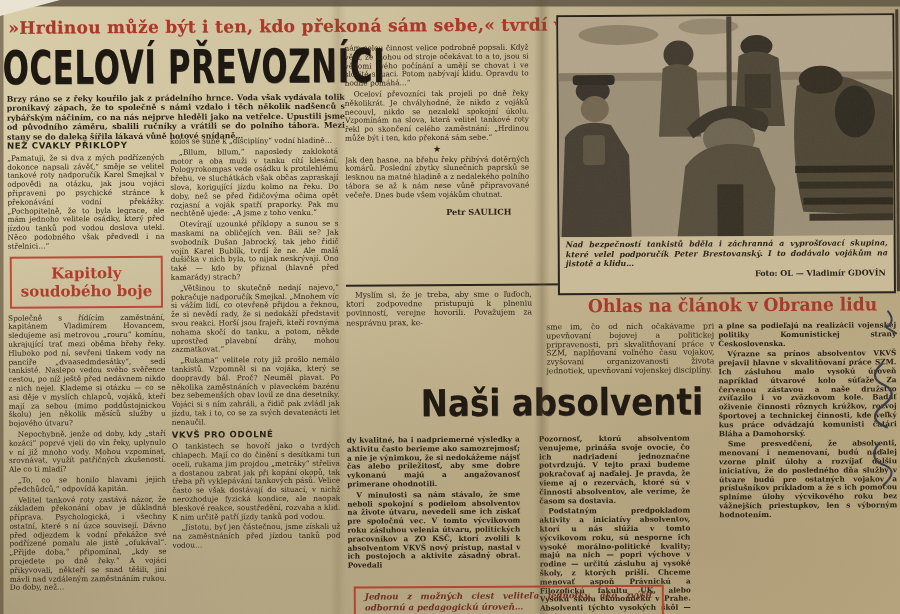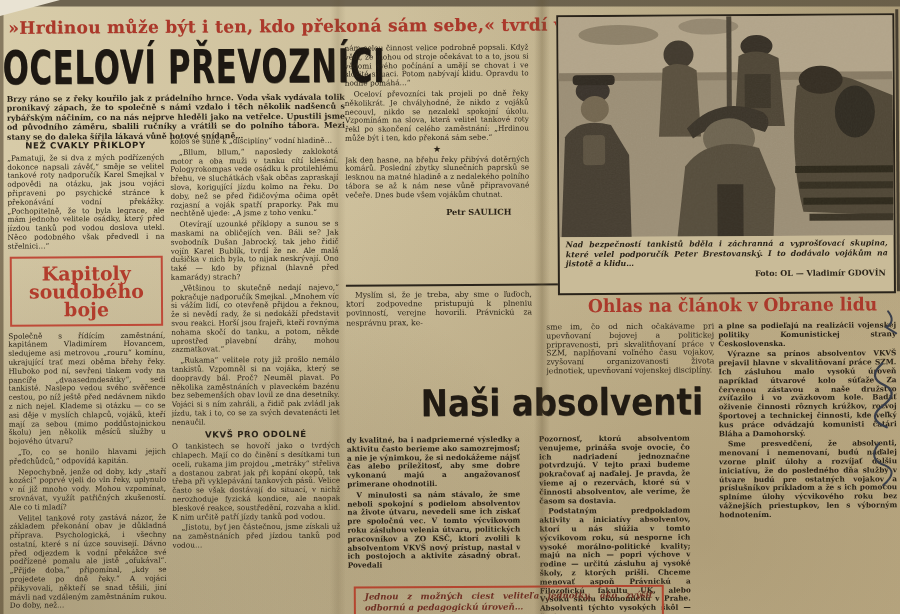--- a/index.html
+++ b/index.html
@@ -27,31 +27,31 @@
   .main-title{position:absolute;left:4px;top:38px;white-space:nowrap;
     font-family:"DejaVu Sans",sans-serif;font-weight:bold;font-size:44px;color:#1d1812;
     transform:scale(.70,1.06);transform-origin:left top;letter-spacing:1px;
     text-shadow:.5px .5px 0 rgba(25,20,12,.55);}
   .lead{position:absolute;left:8px;top:92px;width:338px;font-weight:bold;
     font-size:7.8px;line-height:9.4px;text-align:justify;}
 
   .col{position:absolute;overflow:hidden;font-size:7.35px;line-height:8.8px;text-align:justify;}
   .col p{margin:0 0 2px;text-indent:9px;}
   .col p.first{text-indent:0;}
-  .subhead{font-family:"DejaVu Sans",sans-serif;font-weight:bold;text-align:center;
+  .subhead{font-family:"DejaVu Sans",sans-serif;font-weight:bold;text-align:left;
     font-size:8.6px;letter-spacing:.6px;margin:3px 0 4px;text-indent:0;}
   .col1{left:8px;top:136px;width:157px;height:478px;}
   .col2{left:171px;top:136px;width:168px;height:478px;}
   .col3{left:346px;top:44px;width:184px;height:240px;}
   .star-sep{display:block;text-align:center;font-size:9px;margin:2px 0;text-indent:0;}
   .byline{display:block;text-align:right;padding-right:18px;font-weight:bold;
     font-size:8.2px;margin-top:8px;}
 
   .sidebox{border:2.5px solid #bf4a38;margin:5px 2px 6px;padding:6px 6px;
-    text-align:center;font-weight:bold;font-size:19px;line-height:18px;
+    text-align:center;font-weight:bold;font-size:15px;line-height:18px;
     color:#b23c2c;text-indent:0;}
 
   .rule3{position:absolute;left:346px;top:284px;width:293px;height:2px;background:#2b251c;}
   .intro-block{position:absolute;left:346px;top:290px;width:186px;height:94px;overflow:hidden;
     font-size:7.6px;line-height:9.2px;text-align:justify;}
   .intro-block p{margin:0 0 3px;text-indent:9px;}
   .intro-bold{font-weight:bold;}
 
   .a2-title{position:absolute;left:420px;top:382px;white-space:nowrap;
     font-family:"DejaVu Sans",sans-serif;font-weight:bold;font-size:37px;color:#211b13;
@@ -88,22 +88,22 @@
 
     <div class="kicker">»Hrdinou může být i ten, kdo překoná sám sebe,« tvrdí velitel roty</div>
     <div class="main-title">OCELOVÍ PŘEVOZNÍCI</div>
     <div class="lead">Brzy ráno se z řeky kouřilo jak z prádelního hrnce. Voda však vydávala tolik pronikavý zápach, že to společně s námi vzdalo i těch několik nadšenců s rybářským náčiním, co na nás nejprve hleděli jako na vetřelce. Upustili jsme od původního záměru, sbalili ručníky a vrátili se do polního tábora. Mezi stany se do daleka šířila lákavá vůně hotové snídaně…</div>
 
     <div class="col col1">
       <div class="subhead">NEŽ CVAKLY PŘIKLOPY</div>
       <p class="first">„Pamatuji, že si dva z mých podřízených dokonce napsali závěť,“ směje se velitel tankové roty nadporučík Karel Smejkal v odpovědi na otázku, jak jsou vojáci připraveni po psychické stránce k překonávání vodní překážky. „Pochopitelně, že to byla legrace, ale mám jednoho velitele osádky, který před jízdou tanků pod vodou doslova utekl. Něco podobného však předvedl i na střelnici…“</p>
       <div class="sidebox">Kapitoly soudobého boje</div>
       <p class="first">Společně s řídícím zaměstnání, kapitánem Vladimírem Hovancem, sledujeme asi metrovou „rouru“ komínu, ukrajující trať mezi oběma břehy řeky. Hluboko pod ní, sevřeni tlakem vody na pancíře „dvaasedmdesátky“, sedí tankisté. Naslepo vedou svého svěřence cestou, po níž ještě před nedávnem nikdo z nich nejel. Klademe si otázku — co se asi děje v myslích chlapců, vojáků, kteří mají za sebou (mimo poddůstojnickou školu) jen několik měsíců služby u bojového útvaru?</p>
+      <p>Nepochybně, jenže od doby, kdy „staří kozáci“ poprvé vjeli do vln řeky, uplynulo v ní již mnoho vody. Mohou vzpomínat, srovnávat, využít patřičných zkušeností. Ale co ti mladí?</p>
       <p>„To, co se honilo hlavami jejich předchůdců,“ odpovídá kapitán.</p>
-      <p>Nepochybně, jenže od doby, kdy „staří kozáci“ poprvé vjeli do vln řeky, uplynulo v ní již mnoho vody. Mohou vzpomínat, srovnávat, využít patřičných zkušeností. Ale co ti mladí?</p>
       <p>Velitel tankové roty zastává názor, že základem překonání obav je důkladná příprava. Psychologická, i všechny ostatní, které s ní úzce souvisejí. Dávno před odjezdem k vodní překážce své podřízené pomalu ale jistě „ofukával“. „Přijde doba,“ připomínal, „kdy se projedete po dně řeky.“ A vojáci přikyvovali, někteří se snad těšili, jiní mávli nad vzdáleným zaměstnáním rukou. Do doby, než…</p>
     </div>
 
     <div class="col col2">
       <p class="first">kolos se sune k „disciplíny“ vodní hladině…</p>
       <p>„Bllum, bllum,“ naposledy zaklokotá motor a oba muži v tanku cítí klesání. Pologyrokompas vede osádku k protilehlému břehu, ve sluchátkách však občas zapraskají slova, korigující jízdu kolmo na řeku. Do doby, než se před řidičovýma očima opět rozjasní a voják spatří praporky. Pak mu nechtěně ujede: „A jsme z toho venku.“</p>
       <p>Otevírají uzounké příklopy a sunou se s maskami na obličejích ven. Báli se? Jak svobodník Dušan Jabrocký, tak jeho řidič vojín Karel Bublík, tvrdí že ne. Ale malá dušička v nich byla, to nijak neskrývají. Ono také — kdo by přiznal (hlavně před kamarády) strach?</p>
       <p>„Většinou to skutečně nedají najevo,“ pokračuje nadporučík Smejkal. „Mnohem víc si vážím lidí, co otevřeně přijdou a řeknou, že si nevědí rady, že si nedokáží představit svou reakci. Horší jsou frajeři, kteří rovnýma nohama skočí do tanku, a potom, někde uprostřed plavební dráhy, mohou zazmatkovat.“</p>
       <p>„Rukama“ velitele roty již prošlo nemálo tankistů. Vzpomněl si na vojáka, který se doopravdy bál. Proč? Neuměl plavat. Po několika zaměstnáních v plaveckém bazénu bez sebemenších obav lovil ze dna desetníky. Vojáci si s ním zahráli, a řidič pak zvládl jak jízdu, tak i to, co se za svých devatenácti let nenaučil.</p>
       <div class="subhead">VKVŠ PRO ODOLNÉ</div>
@@ -114,21 +114,21 @@
     <div class="col col3">
       <p class="first">nám celou činnost velice podrobně popsali. Když vědí, že mohou od stroje očekávat to a to, jsou si vědomi svého počínání a umějí se chovat i ve složité situaci. Potom nabývají klidu. Opravdu to hodně pomáhá…“</p>
       <p>Oceloví převozníci tak projeli po dně řeky několikrát. Je chvályhodné, že nikdo z vojáků necouvl, nikdo se nezalekl spokojní úkolu. Vzpomínám na slova, která velitel tankové roty řekl po skončení celého zaměstnání: „Hrdinou může být i ten, kdo překoná sám sebe.“</p>
       <span class="star-sep">★</span>
       <p class="first">Jak den hasne, na břehu řeky přibývá dotěrných komárů. Poslední zbytky slunečních paprsků se lesknou na matné hladině a z nedalekého polního tábora se až k nám nese vůně připravované večeře. Dnes bude všem vojákům chutnat.</p>
       <span class="byline">Petr SAULICH</span>
     </div>
 
     <div class="rule3"></div>
     <div class="intro-block">
-      <p>Myslím si, že je treba, aby sme o ľuďoch, ktorí zodpovedne pristupujú k plneniu povinností, verejne hovorili. Právnickú za nesprávnu prax, ke-</p>
+      <p>Myslím si, že je treba, aby sme o ľuďoch, ktorí zodpovedne pristupujú k plneniu povinností, verejne hovorili. Považujem za nesprávnu prax, ke-</p>
     </div>
 
     <div class="photo-frame">
       <svg width="334" height="220" viewBox="0 0 334 220" aria-hidden="true">
         <defs>
           <linearGradient id="pg" x1="0" y1="0" x2="0" y2="1">
             <stop offset="0" stop-color="#b6a88c"></stop>
               <stop offset="0.35" stop-color="#9c8f76"></stop>
               <stop offset="1" stop-color="#85english7a64"></stop>
           </linearGradient>

